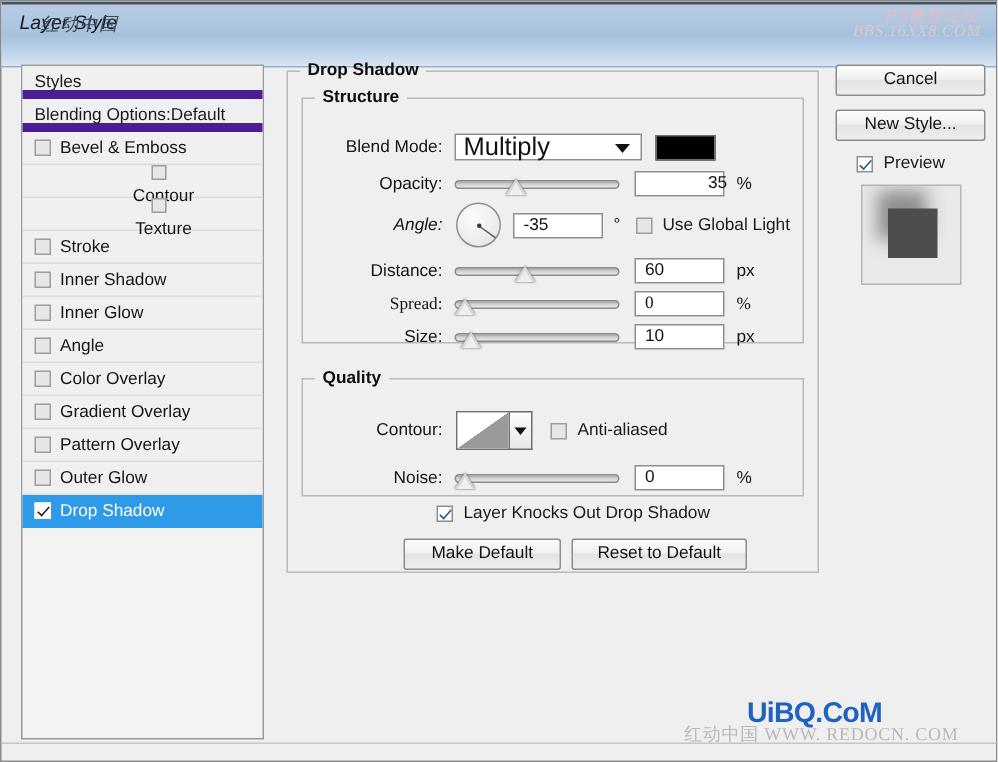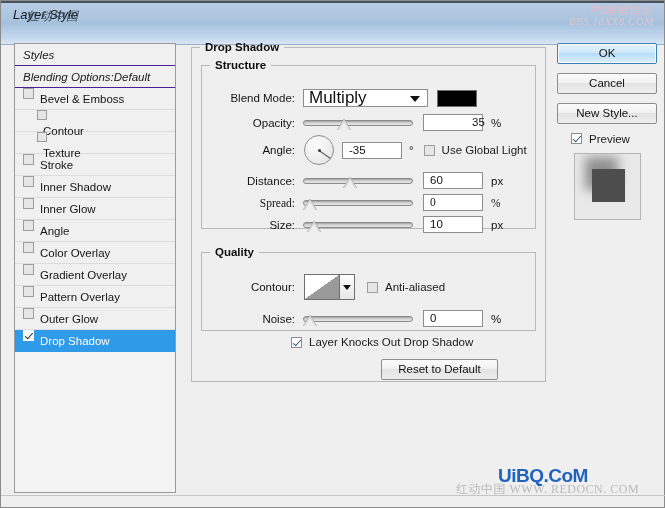--- a/index.html
+++ b/index.html
@@ -104,37 +104,36 @@
     background: #f3f3f3;
     border: 1px solid #9a9a9a;
     box-sizing: border-box;
   }
   .style-head {
     height: 22px;
     line-height: 22px;
     padding-left: 8px;
     font-size: 11.5px;
     color: #1a1a1a;
-    border-bottom: 1px solid #4c1d95;
+    border-bottom: 6px solid #4c1d95;
     background: #f0f0f0;
     box-sizing: border-box;
-    font-style: italic;
   }
   .style-row {
     height: 22px;
     line-height: 22px;
     padding-left: 8px;
     font-size: 11.5px;
     color: #151515;
     border-bottom: 1px solid #dcdcdc;
     background: #f0f0f0;
     box-sizing: border-box;
     white-space: nowrap;
     display: flex;
-    align-items: flex-start;
+    align-items: center;
   }
   .style-row.indent { padding-left: 22px; flex-direction: column; }
   .style-row.selected {
     background: #2e9ae8;
     color: #ffffff;
     border-bottom: 1px solid #2e9ae8;
   }
   .style-row .lbl { margin-left: 6px; }
 
   
@@ -405,20 +404,21 @@
   
   #right-col {
     position: absolute;
     left: 556px;
     top: 42px;
     width: 100px;
   }
   #right-col .pbtn { width: 100px; margin-bottom: 9px; }
   .preview-row {
     display: flex;
+    align-items: center;
     margin-left: 14px;
     margin-top: 1px;
     white-space: nowrap;
   }
   .preview-row .lbl { margin-left: 7px; font-size: 11.5px; }
 
   .thumb-box {
     width: 67px;
     height: 67px;
     margin-left: 17px;
@@ -563,21 +563,21 @@
         <span class="ctl-label" style="width:85px;">Opacity:</span>
         <div class="slider" id="slider-opacity" style="margin-left:8px;">
           <div class="track"></div>
           <div class="thumb" style="left: 33.6px;"></div>
         </div>
         <div class="numfield" style="margin-left:10px;padding-left:48px;">35</div>
         <span class="unit">%</span>
       </div>
 
       <div class="ctl-row" style="left:8px; top:64px;">
-        <span class="ctl-label" style="width:85px;">Angle:</span>
+        <span class="ctl-label" style="width:85px;font-style:italic;">Angle:</span>
         <div class="dial" style="margin-left:9px;">
           <div class="needle" id="angle-needle" style="transform: rotate(35deg);"></div>
           <div class="center"></div>
         </div>
         <div class="numfield" style="margin-left:8px;">-35</div>
         <span class="unit" style="margin-left:7px;">°</span>
         <span class="cb" style="margin-left:10px;" id="cb-global-light"></span>
         <span style="margin-left:7px; font-size:11.5px;">Use Global Light</span>
       </div>
 
@@ -639,25 +639,25 @@
         <span class="unit">%</span>
       </div>
     </fieldset>
   </div>
 
   <div id="bottom-area">
     <div class="knockout-row">
       <span class="cb white checked"></span>
       <span class="lbl">Layer Knocks Out Drop Shadow</span>
     </div>
+    <div class="pbtn" style="position:absolute; left:78px; top:28px; width:105px;">Make Default</div>
     <div class="pbtn" style="position:absolute; left:190px; top:28px; width:117px;">Reset to Default</div>
   </div>
 
   <div id="right-col">
-    <div class="pbtn default">OK</div>
     <div class="pbtn">Cancel</div>
     <div class="pbtn">New Style...</div>
     <div class="preview-row">
       <span class="cb white checked"></span>
       <span class="lbl">Preview</span>
     </div>
     <div class="thumb-box">
       <div class="shadow"></div>
       <div class="square"></div>
     </div>

